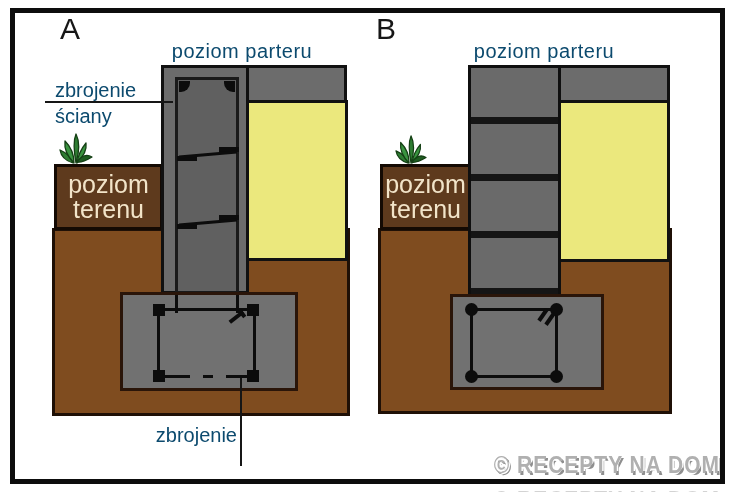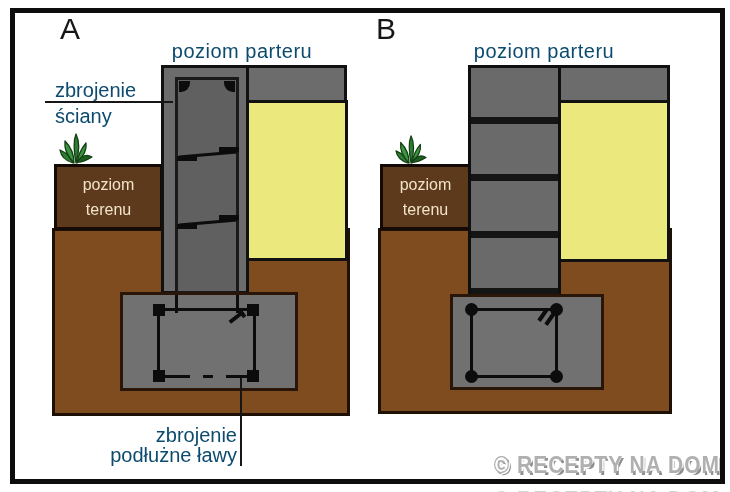--- a/index.html
+++ b/index.html
@@ -10,21 +10,21 @@
     color:#1b1b1b;
   }
   .abs{position:absolute;}
   .box{position:absolute;box-sizing:border-box;border:3px solid var(--ink,#111);}
   .gray{background:var(--wall-gray,#6c6c6c);}
   .yellow{background:var(--insulation-yellow,#ebe87d);}
   .soil{background:var(--soil-brown,#7f4c1f);border-color:#1f1006;}
   .terrainbox{
     background:var(--terrain-dark-brown,#5e3a1d);border-color:#140a03;
     color:var(--terrain-text-cream,#f2e4c9);
-    text-align:center;font-size:16px;line-height:25px;padding-top:5px;
+    text-align:center;font-size:25px;line-height:25px;padding-top:5px;
   }
   .footing{background:var(--footing-gray,#717171);border-color:#2a1509;}
   .stirrup{position:absolute;box-sizing:border-box;border:3px solid #0c0c0c;}
   .dot{position:absolute;width:12px;height:12px;background:#0c0c0c;}
   .dot.round{border-radius:50%;width:13px;height:13px;}
   .bar{position:absolute;background:#0c0c0c;}
   .label{position:absolute;font-size:20px;line-height:1.15;color:#0c4a6e;}
   .center{text-align:center;}
   .right{text-align:right;}
   .letter{position:absolute;font-size:30px;color:#161616;}
@@ -113,21 +113,20 @@
   <div class="bar" style="left:228px;top:315px;width:17px;height:4px;transform:rotate(-38deg);"></div>
   <div class="bar" style="left:240px;top:309px;width:4px;height:9px;transform:rotate(-38deg);"></div>
 
   <div class="label" style="left:55px;top:79px;">zbrojenie</div>
   <div class="bar" style="left:45px;top:101px;width:128px;height:2px;background:#161616;"></div>
   <div class="label" style="left:55px;top:105px;">ściany</div>
 
   <div class="bar" style="left:240px;top:378px;width:2px;height:88px;background:#161616;"></div>
   <div class="label right" style="left:96px;top:425px;width:141px;line-height:20px;">
     <div>zbrojenie</div>
-    <div>podłużne ławy</div>
   </div>
 
   <svg class="plant" style="left:57px;top:132px;" width="38" height="33" viewBox="0 0 38 33">
     <g stroke="#143f14" stroke-width="1.3" stroke-linejoin="round">
       <path d="M16 31 C9 29 4 24 3 18 C10 21 14 25 16 31 Z" fill="#2e7d32"></path>
       <path d="M17 31 C11 25 7 17 8 9 C14 15 17 23 17 31 Z" fill="#3a9440"></path>
       <path d="M19 31 C17 20 16 9 19 2 C23 10 22 21 19 31 Z" fill="#2e7d32"></path>
       <path d="M20 31 C26 25 30 18 29 11 C24 17 21 24 20 31 Z" fill="#3a9440"></path>
       <path d="M20 30 C25 23 30 22 35 25 C30 28 25 31 20 30 Z" fill="#1e5c20"></path>
     </g>

